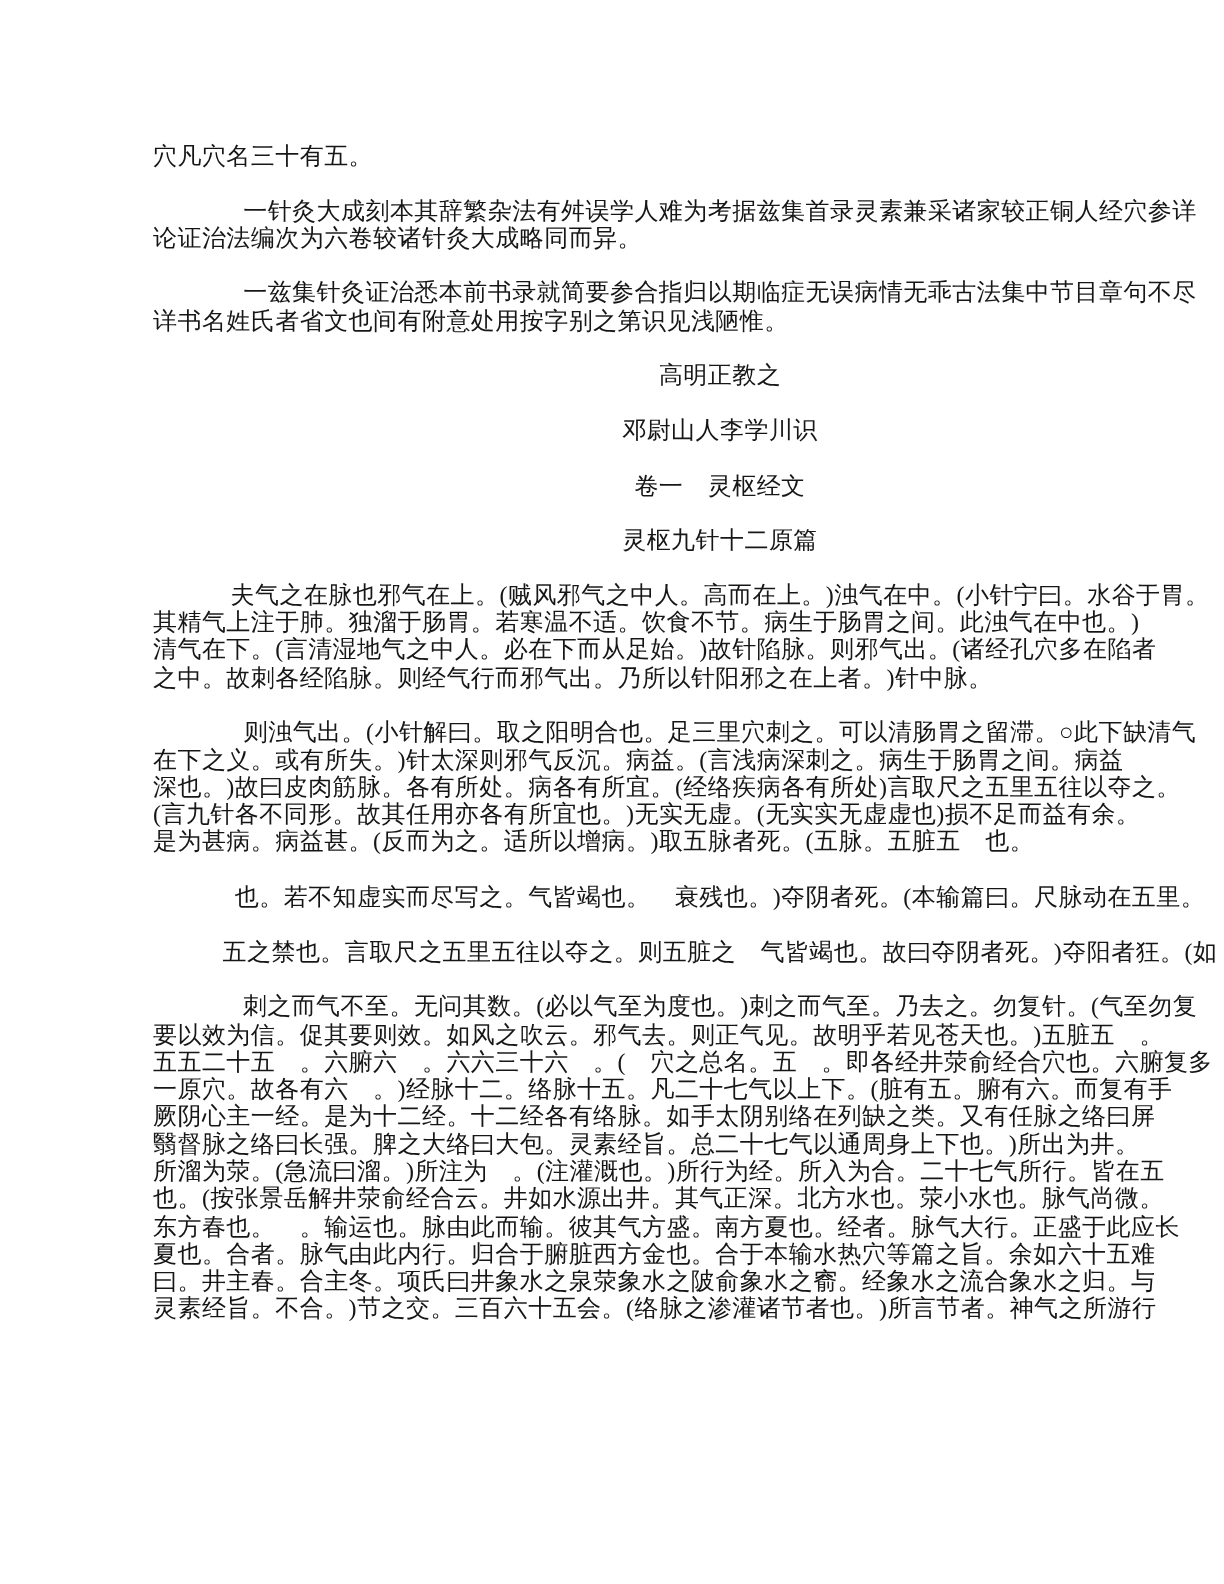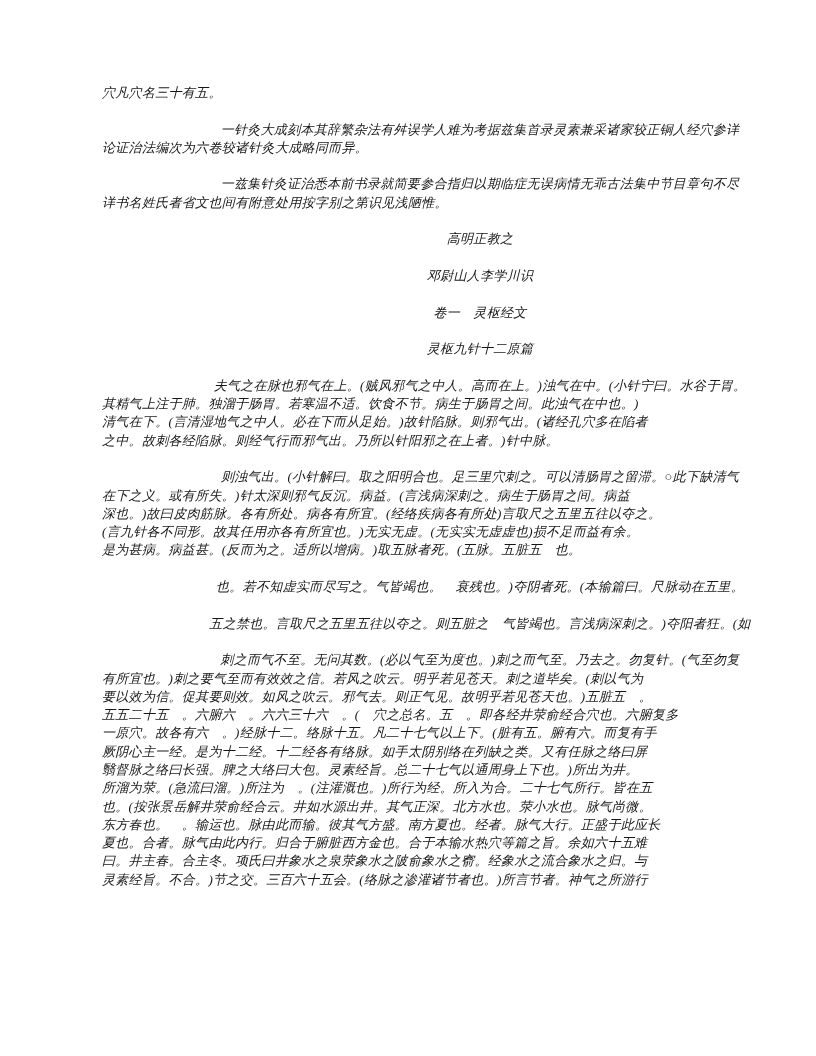--- a/index.html
+++ b/index.html
@@ -10,26 +10,25 @@
   .page {
     position: relative;
     width: 816px;
     height: 1056px;
     background: #ffffff;
     overflow: hidden;
     font-family: "Liberation Serif", serif;
   }
   .content {
     position: absolute;
-    top: 84px;
+    top: 96px;
     left: 102px;
     width: 714px;
     color: #161616;
-    font-size: 13px;
-    font-style: italic;
+    font-size: 16px;
   }
   .para {
     margin: 0 0 18.3px 0;
     padding: 0;
   }
   .line {
     height: 18.3px;
     line-height: 18.3px;
     white-space: pre;
     letter-spacing: 0.3px;
@@ -77,25 +76,24 @@
         <div class="line indent">则浊气出。(小针解曰。取之阳明合也。足三里穴刺之。可以清肠胃之留滞。○此下缺清气</div>
         <div class="line">在下之义。或有所失。)针太深则邪气反沉。病益。(言浅病深刺之。病生于肠胃之间。病益</div>
         <div class="line">深也。)故曰皮肉筋脉。各有所处。病各有所宜。(经络疾病各有所处)言取尺之五里五往以夺之。</div>
         <div class="line">(言九针各不同形。故其任用亦各有所宜也。)无实无虚。(无实实无虚虚也)损不足而益有余。</div>
         <div class="line">是为甚病。病益甚。(反而为之。适所以增病。)取五脉者死。(五脉。五脏五　也。</div>
       </div>
       <div class="para">
         <div class="line indent">也。若不知虚实而尽写之。气皆竭也。　衰残也。)夺阴者死。(本输篇曰。尺脉动在五里。</div>
       </div>
       <div class="para">
-        <div class="line indent">五之禁也。言取尺之五里五往以夺之。则五脏之　气皆竭也。言浅病深刺之。)夺阳者狂。(如</div>
+        <div class="line indent">五之禁也。言取尺之五里五往以夺之。则五脏之　气皆竭也。故曰夺阴者死。)夺阳者狂。(如</div>
       </div>
       <div class="para">
         <div class="line indent">刺之而气不至。无问其数。(必以气至为度也。)刺之而气至。乃去之。勿复针。(气至勿复</div>
-        <div class="line">有所宜也。)刺之要气至而有效效之信。若风之吹云。明乎若见苍天。刺之道毕矣。(刺以气为</div>
         <div class="line">要以效为信。促其要则效。如风之吹云。邪气去。则正气见。故明乎若见苍天也。)五脏五　。</div>
         <div class="line">五五二十五　。六腑六　。六六三十六　。(　穴之总名。五　。即各经井荥俞经合穴也。六腑复多</div>
         <div class="line">一原穴。故各有六　。)经脉十二。络脉十五。凡二十七气以上下。(脏有五。腑有六。而复有手</div>
         <div class="line">厥阴心主一经。是为十二经。十二经各有络脉。如手太阴别络在列缺之类。又有任脉之络曰屏</div>
         <div class="line">翳督脉之络曰长强。脾之大络曰大包。灵素经旨。总二十七气以通周身上下也。)所出为井。</div>
         <div class="line">所溜为荥。(急流曰溜。)所注为　。(注灌溉也。)所行为经。所入为合。二十七气所行。皆在五</div>
         <div class="line">也。(按张景岳解井荥俞经合云。井如水源出井。其气正深。北方水也。荥小水也。脉气尚微。</div>
         <div class="line">东方春也。　。输运也。脉由此而输。彼其气方盛。南方夏也。经者。脉气大行。正盛于此应长</div>
         <div class="line">夏也。合者。脉气由此内行。归合于腑脏西方金也。合于本输水热穴等篇之旨。余如六十五难</div>
         <div class="line">曰。井主春。合主冬。项氏曰井象水之泉荥象水之陂俞象水之窬。经象水之流合象水之归。与</div>

